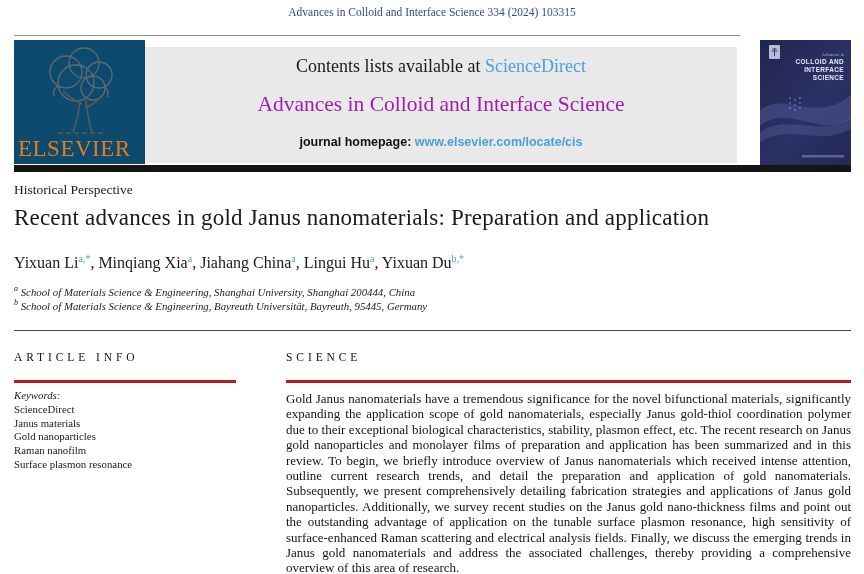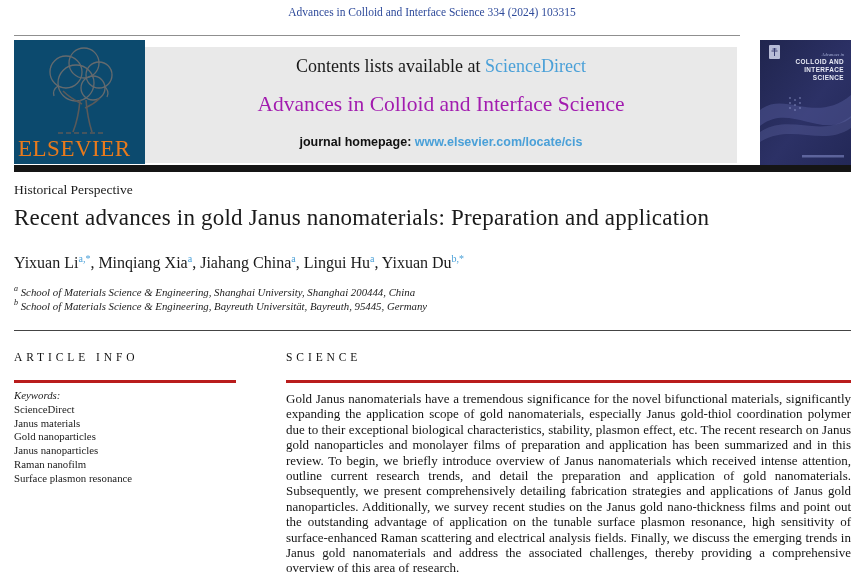--- a/index.html
+++ b/index.html
@@ -160,21 +160,20 @@
     <hr class="midrule">
 
     <div class="cols">
       <div class="col-left">
         <div class="sec-heading">ARTICLE INFO</div>
         <div class="keywords">
           <div class="kw-label">Keywords:</div>
           <div>ScienceDirect</div>
           <div>Janus materials</div>
           <div>Gold nanoparticles</div>
-          <div>Janus nanoparticles</div>
           <div>Raman nanofilm</div>
           <div>Surface plasmon resonance</div>
         </div>
       </div>
       <div class="col-right">
         <div class="sec-heading">SCIENCE</div>
         <p class="abstract-text">Gold Janus nanomaterials have a tremendous significance for the novel bifunctional materials, significantly expanding the application scope of gold nanomaterials, especially Janus gold-thiol coordination polymer due to their exceptional biological characteristics, stability, plasmon effect, etc. The recent research on Janus gold nanoparticles and monolayer films of preparation and application has been summarized and in this review. To begin, we briefly introduce overview of Janus nanomaterials which received intense attention, outline current research trends, and detail the preparation and application of gold nanomaterials. Subsequently, we present comprehensively detailing fabrication strategies and applications of Janus gold nanoparticles. Additionally, we survey recent studies on the Janus gold nano-thickness films and point out the outstanding advantage of application on the tunable surface plasmon resonance, high sensitivity of surface-enhanced Raman scattering and electrical analysis fields. Finally, we discuss the emerging trends in Janus gold nanomaterials and address the associated challenges, thereby providing a comprehensive overview of this area of research.</p>
         <hr class="bottomrule">
       </div>
     </div>

